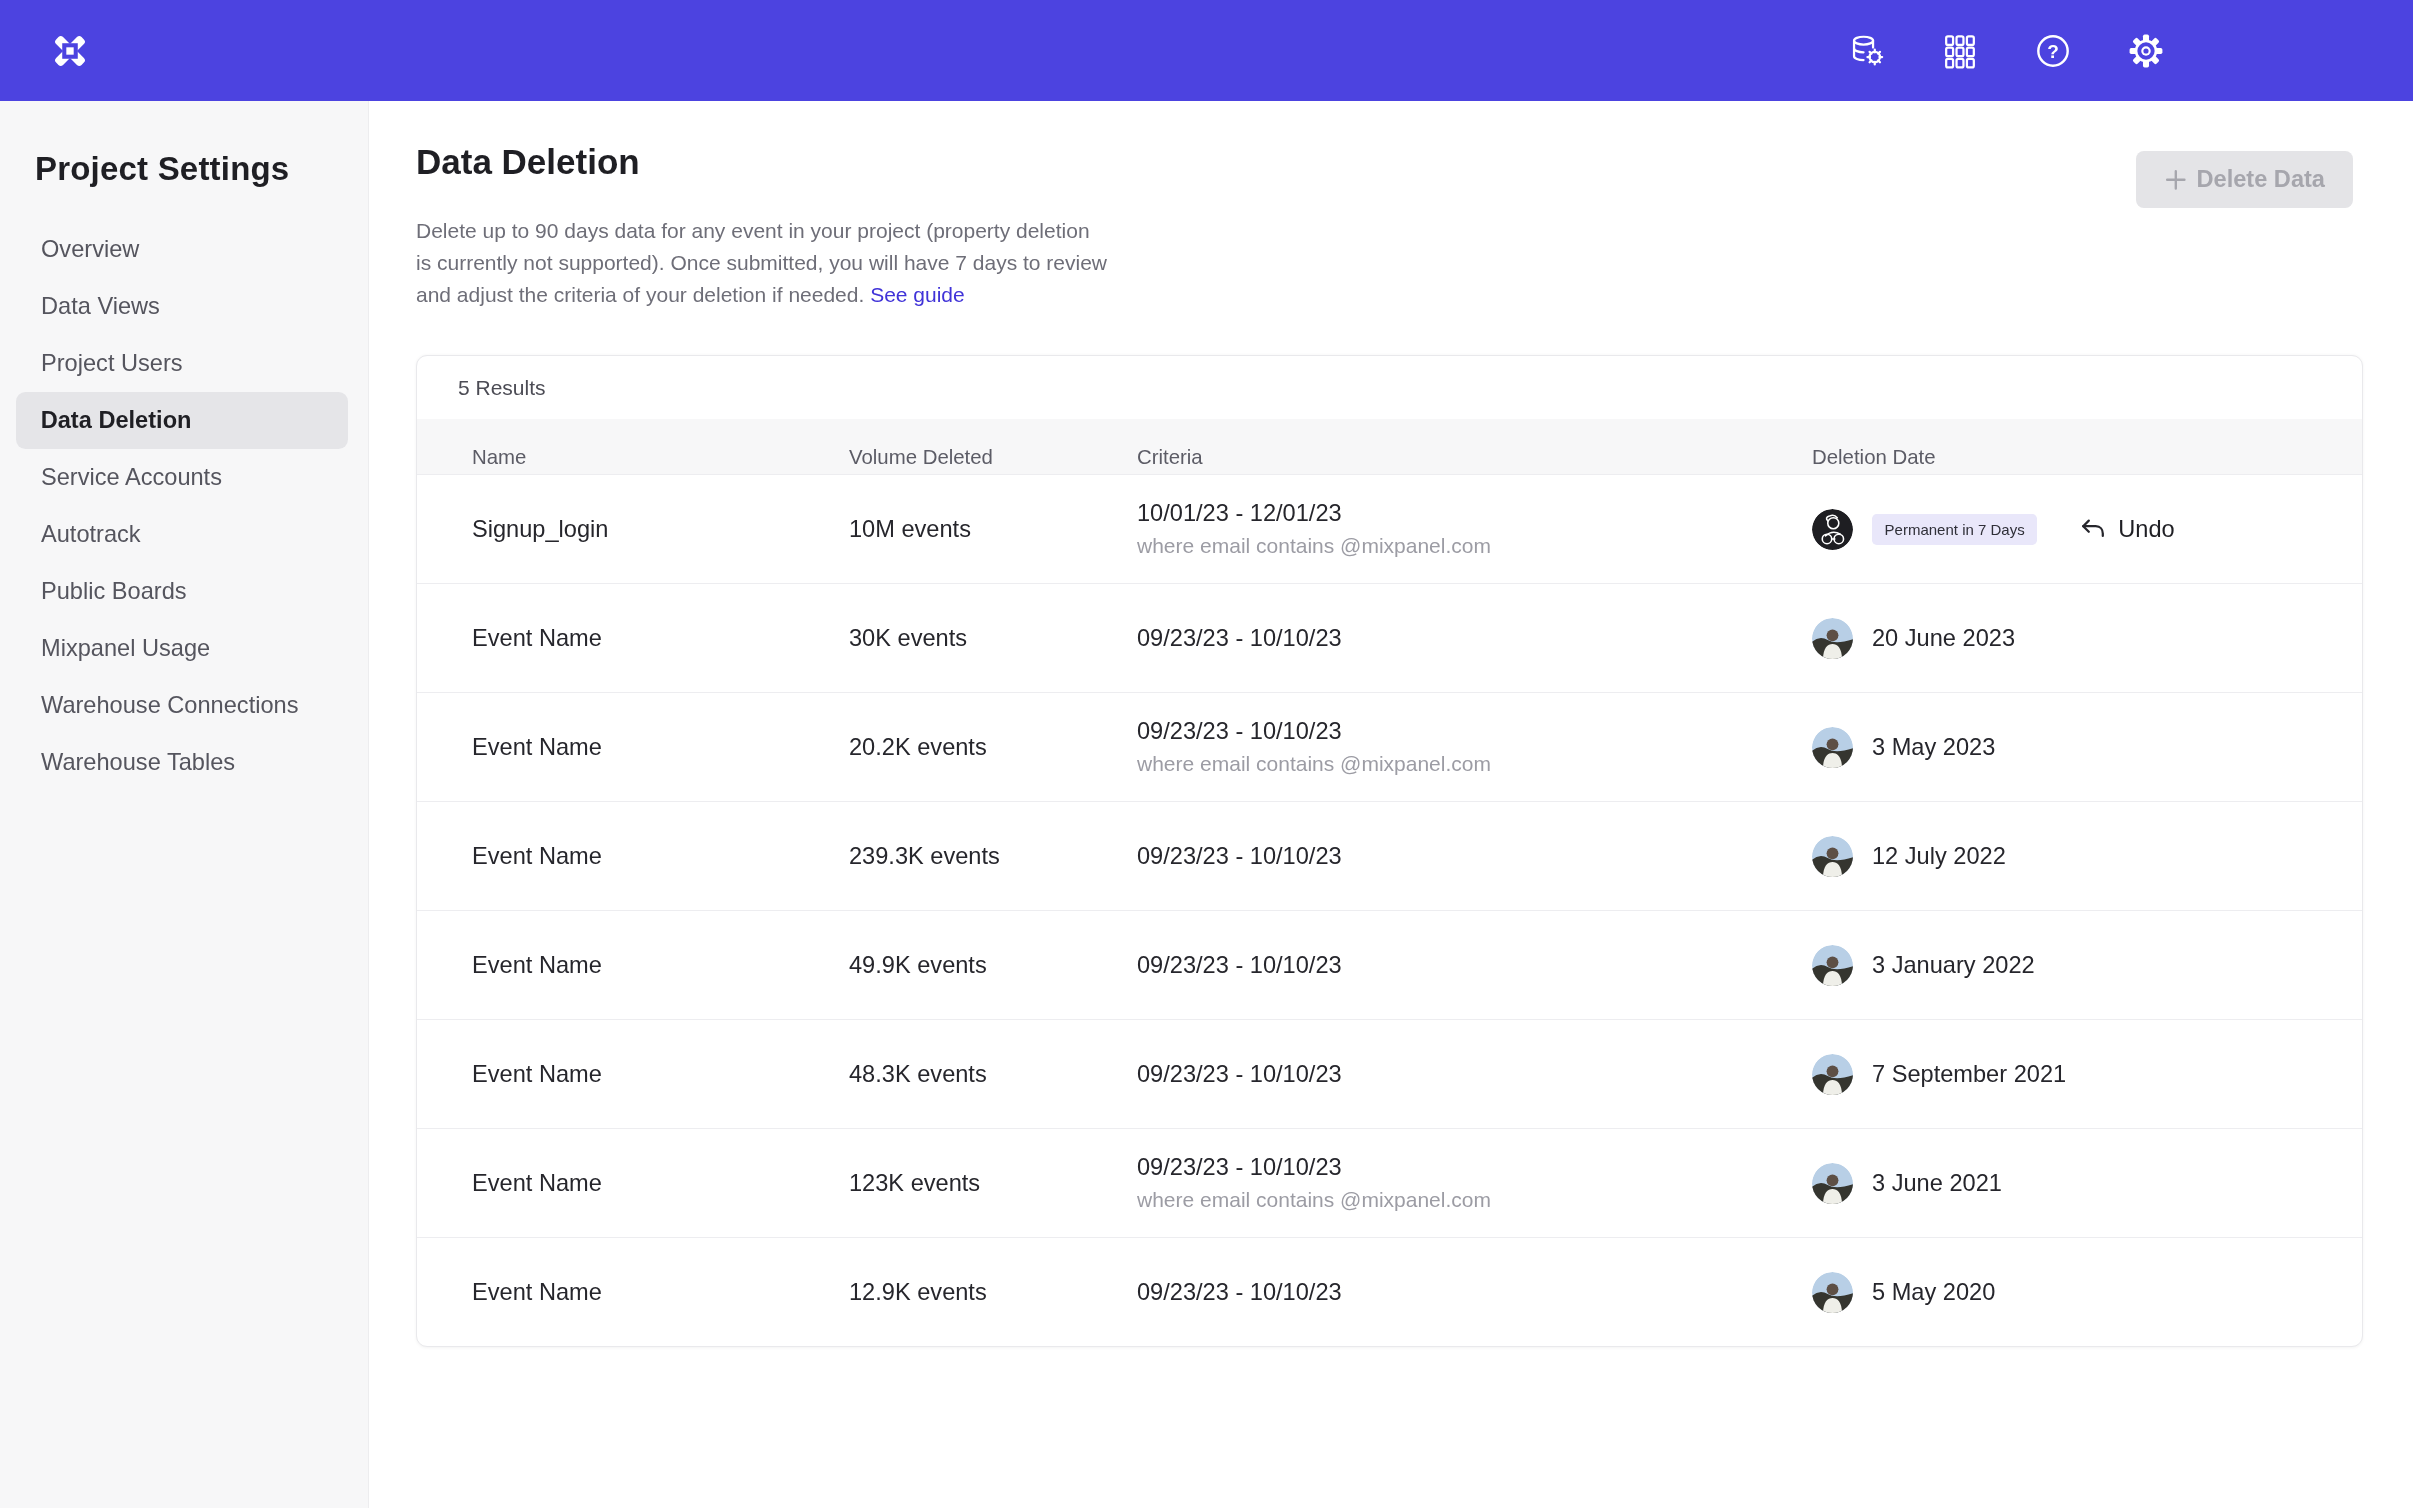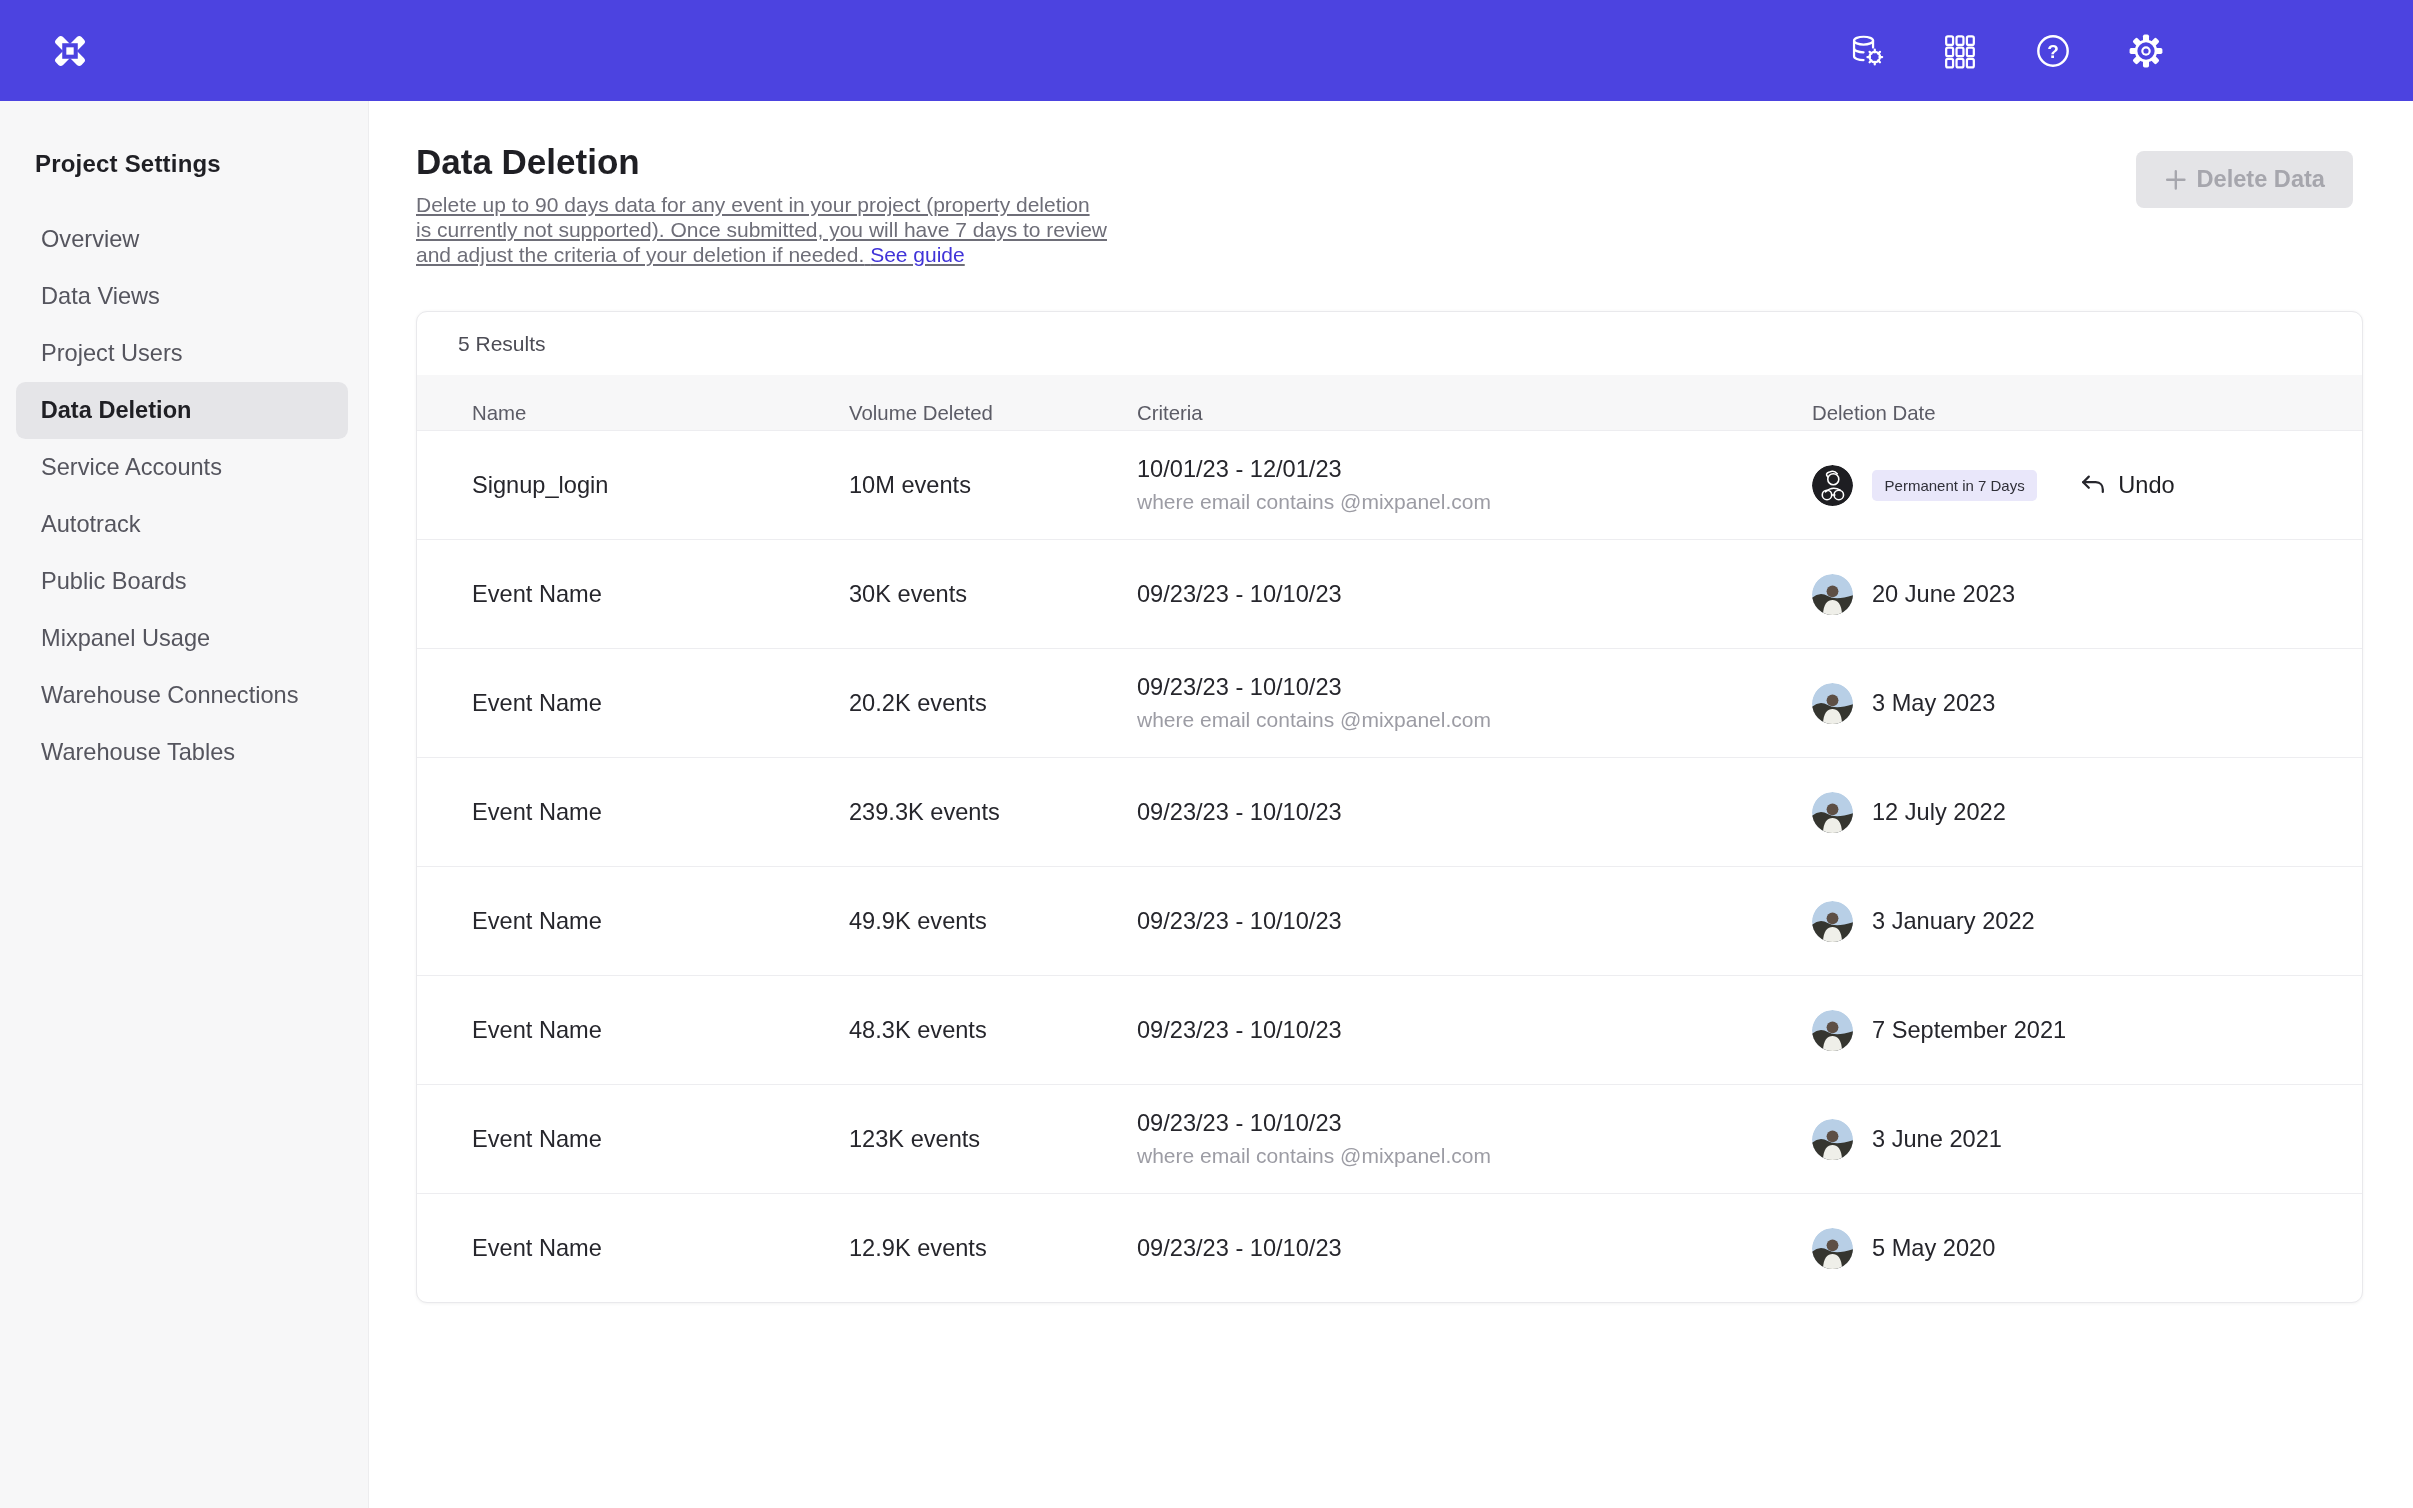--- a/index.html
+++ b/index.html
@@ -9,32 +9,32 @@
   
   .topbar { position:absolute; top:0; left:0; width:2413px; height:101px;
     background:#4c43e0; display:flex; align-items:center; }
   .logo-btn { margin-left:49px; width:41px; height:41px; display:flex; align-items:center; justify-content:center; cursor:pointer; }
   .topbar-right { margin-left:auto; padding-right:248px; display:flex; align-items:center; gap:55px; }
   .tb-icon { width:38px; height:38px; display:flex; align-items:center; justify-content:center; cursor:pointer; }
 
   
   .sidebar { position:absolute; top:101px; left:0; width:369px; height:1408px;
     background:#f7f7f8; border-right:0.8px solid #ededef; }
-  .sidebar h1 { margin:49px 0 0 35px; font-size:24px; font-weight:700; color:#1f1f24; letter-spacing:0.2px; }
+  .sidebar h1 { margin:49px 0 0 35px; font-size:33px; font-weight:700; color:#1f1f24; letter-spacing:0.2px; }
   .side-menu { list-style:none; margin-top:33px; }
   .side-item { height:57px; display:flex; align-items:center; padding-left:41px;
     font-size:23.6px; color:#55555e; cursor:pointer; }
   .side-item.active { background:#e5e5e8; border-radius:9.4px; margin:0 20.4px 0 15.7px;
     padding-left:25px; font-weight:700; color:#1f1f24; }
 
   
   .main { position:absolute; top:101px; left:369px; width:2044px; height:1408px; }
   .page-head { position:relative; padding:41px 0 0 47px; }
   .page-title { font-size:35px; font-weight:700; color:#1f1f24; }
-  .page-desc { margin-top:10px; width:691px; font-size:21px; line-height:25px; color:#6e6e78;text-decoration:underline; }
+  .page-desc { margin-top:33px; width:691px; font-size:21px; line-height:32px; color:#6e6e78; }
   .see-guide { color:#4033d8; text-decoration:none; cursor:pointer; }
   .delete-btn { position:absolute; top:50px; right:60px; height:57px; padding:0 28px;
     background:#e4e4e7; color:#a6a6ad; border:none; border-radius:7.9px;
     font-size:23.6px; font-weight:600; font-family:inherit; display:flex; align-items:center; gap:9px; }
 
   
   .card { margin:44px 47px 0 47px; width:1947px; background:#fff;
     border:0.8px solid #e9e9ec; border-radius:11px; box-shadow:0 0.8px 3.1px rgba(0,0,0,.05); overflow:hidden; }
   .results-bar { height:63px; display:flex; align-items:center; padding-left:41px;
     font-size:21px; color:#4c4c55; }

